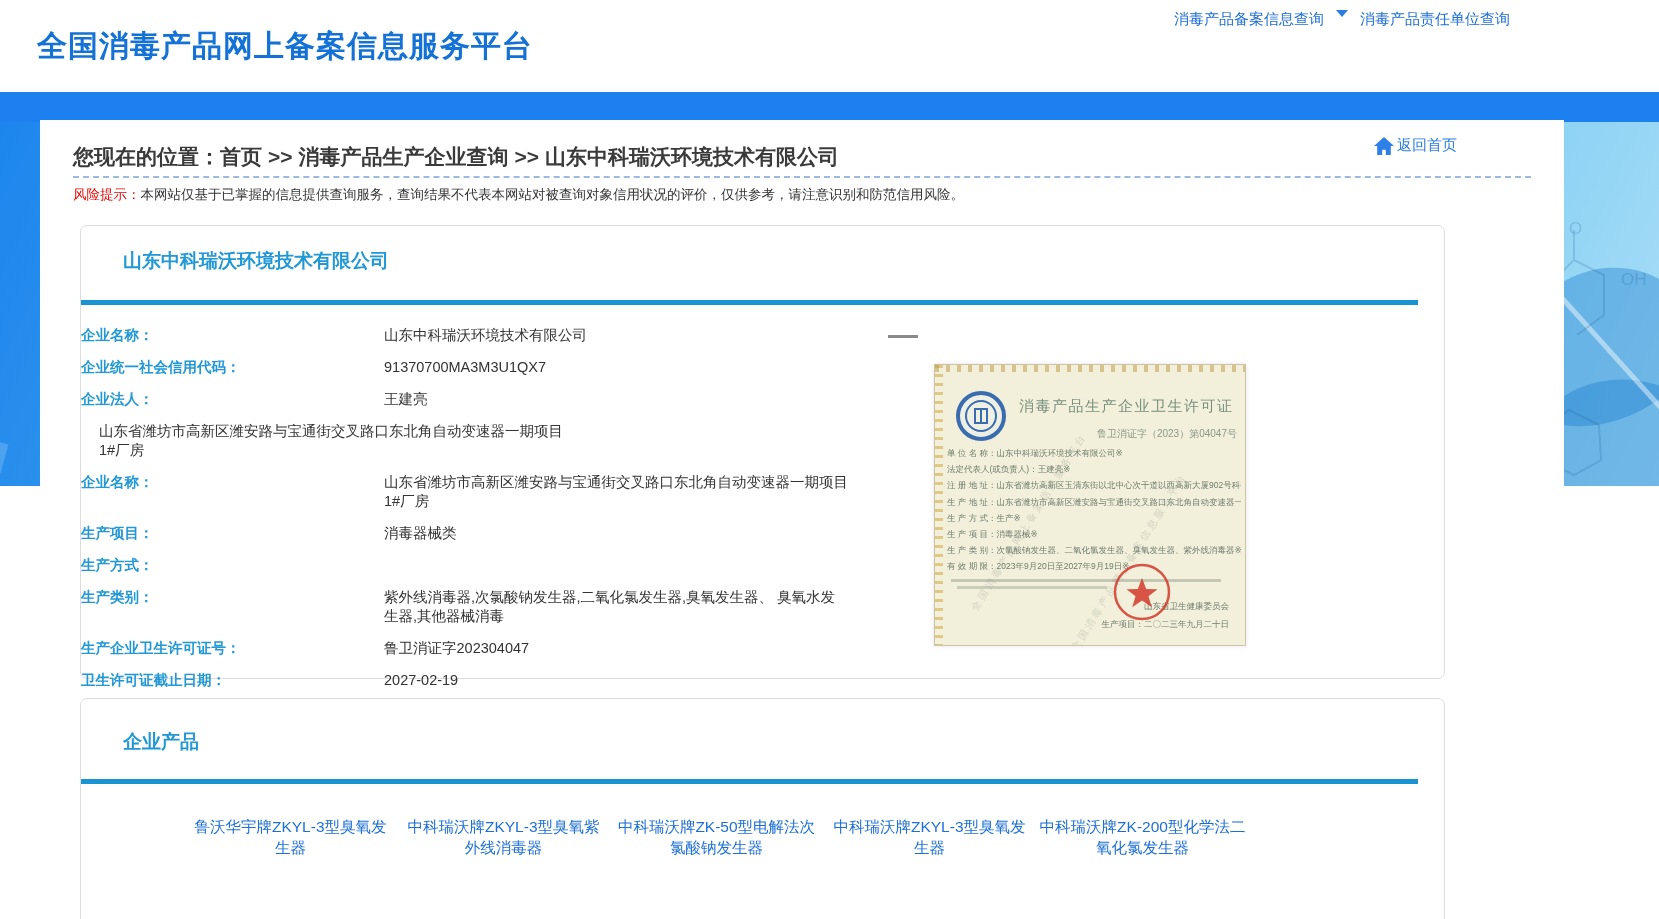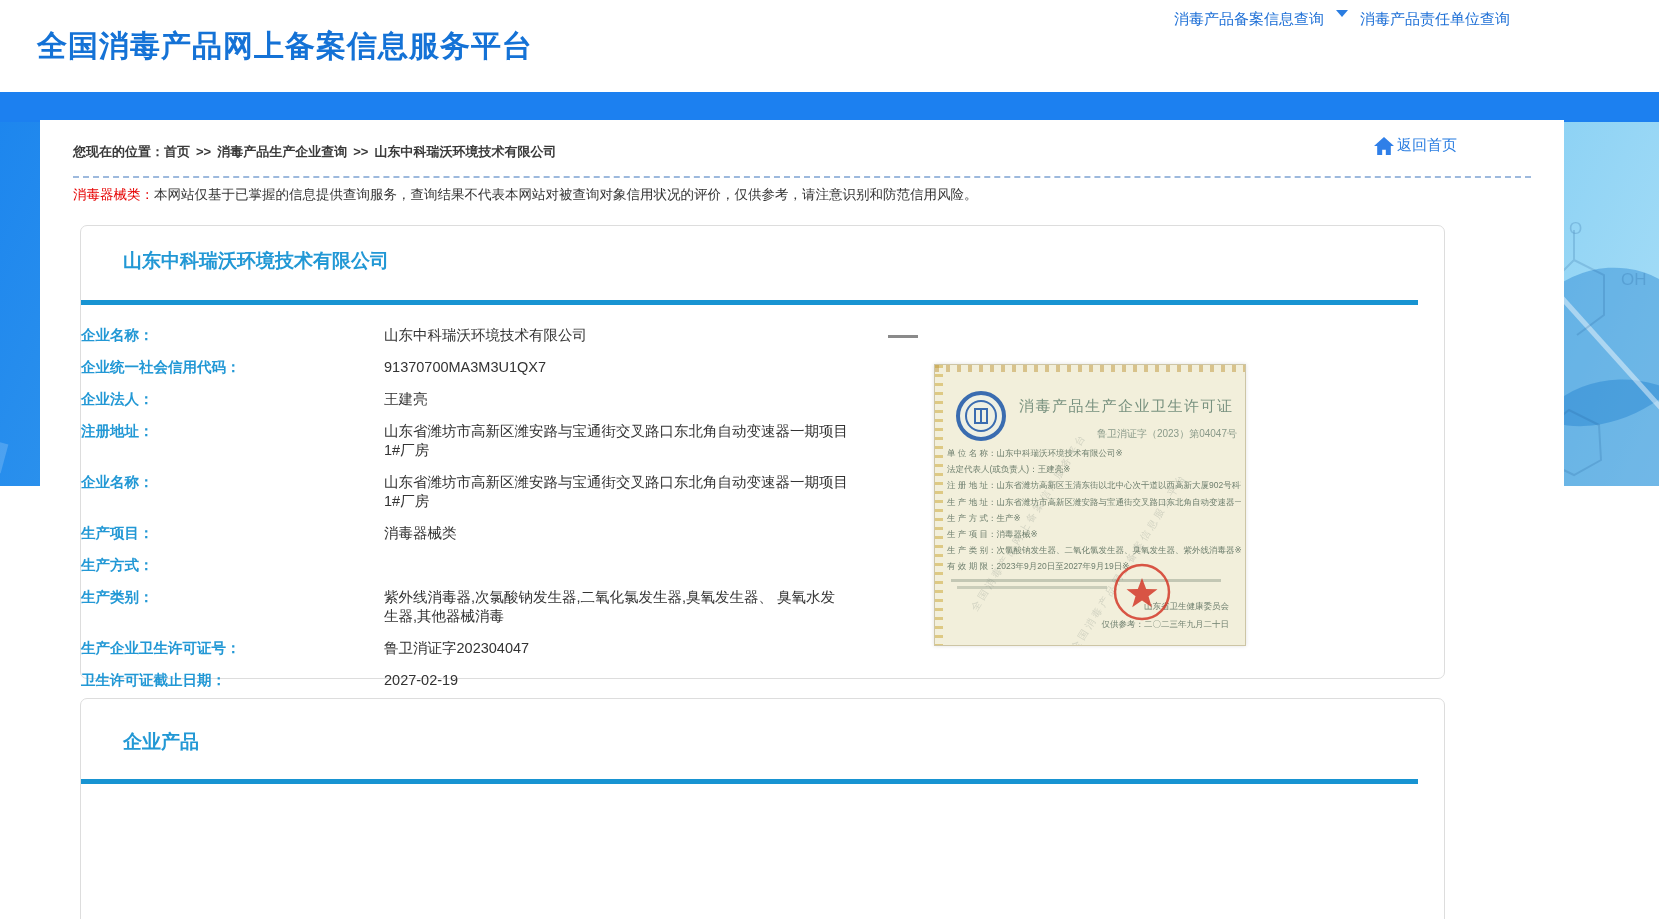--- a/index.html
+++ b/index.html
@@ -20,21 +20,21 @@
   .banner-strip { position:absolute; left:0; top:92px; width:1659px; height:30px; background:#1c80f0; z-index:2; }
   .banner-bg { position:absolute; left:0; top:120px; width:1659px; height:366px; z-index:0;
                background:linear-gradient(115deg,#1d86ee 0%,#3fa0ea 30%,#6cc3f1 68%,#aadff7 100%); overflow:hidden; }
   .petal { position:absolute; background:rgba(20,120,205,0.38); border-radius:50% 50% 50% 50% / 60% 60% 40% 40%; }
   .stem { position:absolute; width:300px; height:5px; background:rgba(255,255,255,0.45); transform:rotate(48deg); }
   .molecule { position:absolute; right:0; top:100px; opacity:0.55; }
   .left-decor { position:absolute; left:-30px; top:260px; width:120px; height:200px; opacity:0.35; }
 
   
   .main-panel { position:absolute; left:40px; top:120px; width:1524px; height:799px; background:#fff; z-index:2; }
-  .breadcrumb { position:absolute; left:33px; top:23px; font-size:13px; font-weight:bold; color:#3a3a3a; white-space:nowrap; }
+  .breadcrumb { position:absolute; left:33px; top:23px; font-size:21px; font-weight:bold; color:#3a3a3a; white-space:nowrap; }
   .breadcrumb .bc-link { color:#3a3a3a; text-decoration:none; cursor:pointer; }
   .breadcrumb .bc-sep { margin:0 6px; }
   .back-home { position:absolute; left:1333px; top:16px; display:flex; align-items:flex-start; gap:2px; font-size:15px; color:#2a7de1; text-decoration:none; cursor:pointer; white-space:nowrap; }
   .dashed-sep { position:absolute; left:33px; top:56px; width:1458px; border-top:2px dashed #9db9dd; }
   .risk-row { position:absolute; left:33px; top:66px; font-size:13.5px; color:#333; white-space:nowrap; }
   .risk-label { color:#e60000; }
 
   
   .card { position:absolute; left:40px; background:#fff; border:1px solid #ddd; border-radius:7px; }
   .card1 { top:105px; width:1365px; height:454px; }
@@ -114,42 +114,41 @@
     <a class="back-home">
       <svg width="22" height="20" viewBox="0 0 24 22">
         <path d="M12 1 L23 11 h-3.5 v10 h-5.5 v-6 h-4 v6 H4.5 V11 H1 Z" fill="#2f7fe8"></path>
       </svg>
       <span>返回首页</span>
     </a>
 
     <div class="dashed-sep"></div>
 
     <div class="risk-row">
-      <span class="risk-label">消毒器械类：</span><span>本网站仅基于已掌握的信息提供查询服务，查询结果不代表本网站对被查询对象信用状况的评价，仅供参考，请注意识别和防范信用风险。</span>
+      <span class="risk-label">风险提示：</span><span>本网站仅基于已掌握的信息提供查询服务，查询结果不代表本网站对被查询对象信用状况的评价，仅供参考，请注意识别和防范信用风险。</span>
     </div>
 
     <div class="card card1">
       <div class="card-title">山东中科瑞沃环境技术有限公司</div>
       <div class="card-underline"></div>
 
       <div class="rows">
         <div class="frow">
             <div class="flabel">企业名称：</div>
             <div class="fvalue">山东中科瑞沃环境技术有限公司</div>
           </div>
         <div class="frow">
             <div class="flabel">企业统一社会信用代码：</div>
             <div class="fvalue">91370700MA3M3U1QX7</div>
           </div>
         <div class="frow">
             <div class="flabel">企业法人：</div>
             <div class="fvalue">王建亮</div>
           </div>
         <div class="frow">
-            <div class="flabel">注册地址：</div>
             <div class="fvalue">山东省潍坊市高新区潍安路与宝通街交叉路口东北角自动变速器一期项目1#厂房</div>
           </div>
         <div class="frow">
             <div class="flabel">企业名称：</div>
             <div class="fvalue">山东省潍坊市高新区潍安路与宝通街交叉路口东北角自动变速器一期项目1#厂房</div>
           </div>
         <div class="frow">
             <div class="flabel">生产项目：</div>
             <div class="fvalue">消毒器械类</div>
           </div>
@@ -190,27 +189,34 @@
           <div>注 册 地 址：山东省潍坊高新区玉清东街以北中心次干道以西高新大厦902号科研※</div>
           <div>生 产 地 址：山东省潍坊市高新区潍安路与宝通街交叉路口东北角自动变速器一期厂房※</div>
           <div>生 产 方 式：生产※</div>
           <div>生 产 项 目：消毒器械※</div>
           <div>生 产 类 别：次氯酸钠发生器、二氧化氯发生器、臭氧发生器、紫外线消毒器※</div>
           <div>有 效 期 限：2023年9月20日至2027年9月19日※</div>
         </div>
         <div class="cert-fineprint"></div>
         <div class="cert-fineprint2"></div>
         <div class="cert-issuer">山东省卫生健康委员会</div>
-        <div class="cert-date">仅供参考：二〇二三年九月二十日</div>
+        <div class="cert-date">生产项目：二〇二三年九月二十日</div>
         <svg class="cert-seal" width="62" height="62" viewBox="0 0 62 62">
           <circle cx="31" cy="31" r="27" fill="none" stroke="#d43a2a" stroke-width="2.5"></circle>
           <path d="M31 17 L35.2 28 L46.5 28.3 L37.5 35.2 L40.8 46.2 L31 39.6 L21.2 46.2 L24.5 35.2 L15.5 28.3 L26.8 28 Z" fill="#d43a2a"></path>
         </svg>
       </div>
     </div>
 
     <div class="card card2">
       <div class="card-title" style="top:30px;">企业产品</div>
       <div class="card-underline" style="top:80px;"></div>
+      <div class="products">
+        <a class="product-link">鲁沃华宇牌ZKYL-3型臭氧发生器</a>
+        <a class="product-link">中科瑞沃牌ZKYL-3型臭氧紫外线消毒器</a>
+        <a class="product-link">中科瑞沃牌ZK-50型电解法次氯酸钠发生器</a>
+        <a class="product-link">中科瑞沃牌ZKYL-3型臭氧发生器</a>
+        <a class="product-link">中科瑞沃牌ZK-200型化学法二氧化氯发生器</a>
+      </div>
     </div>
 
   </div>
 </div>
 
 </body></html>

